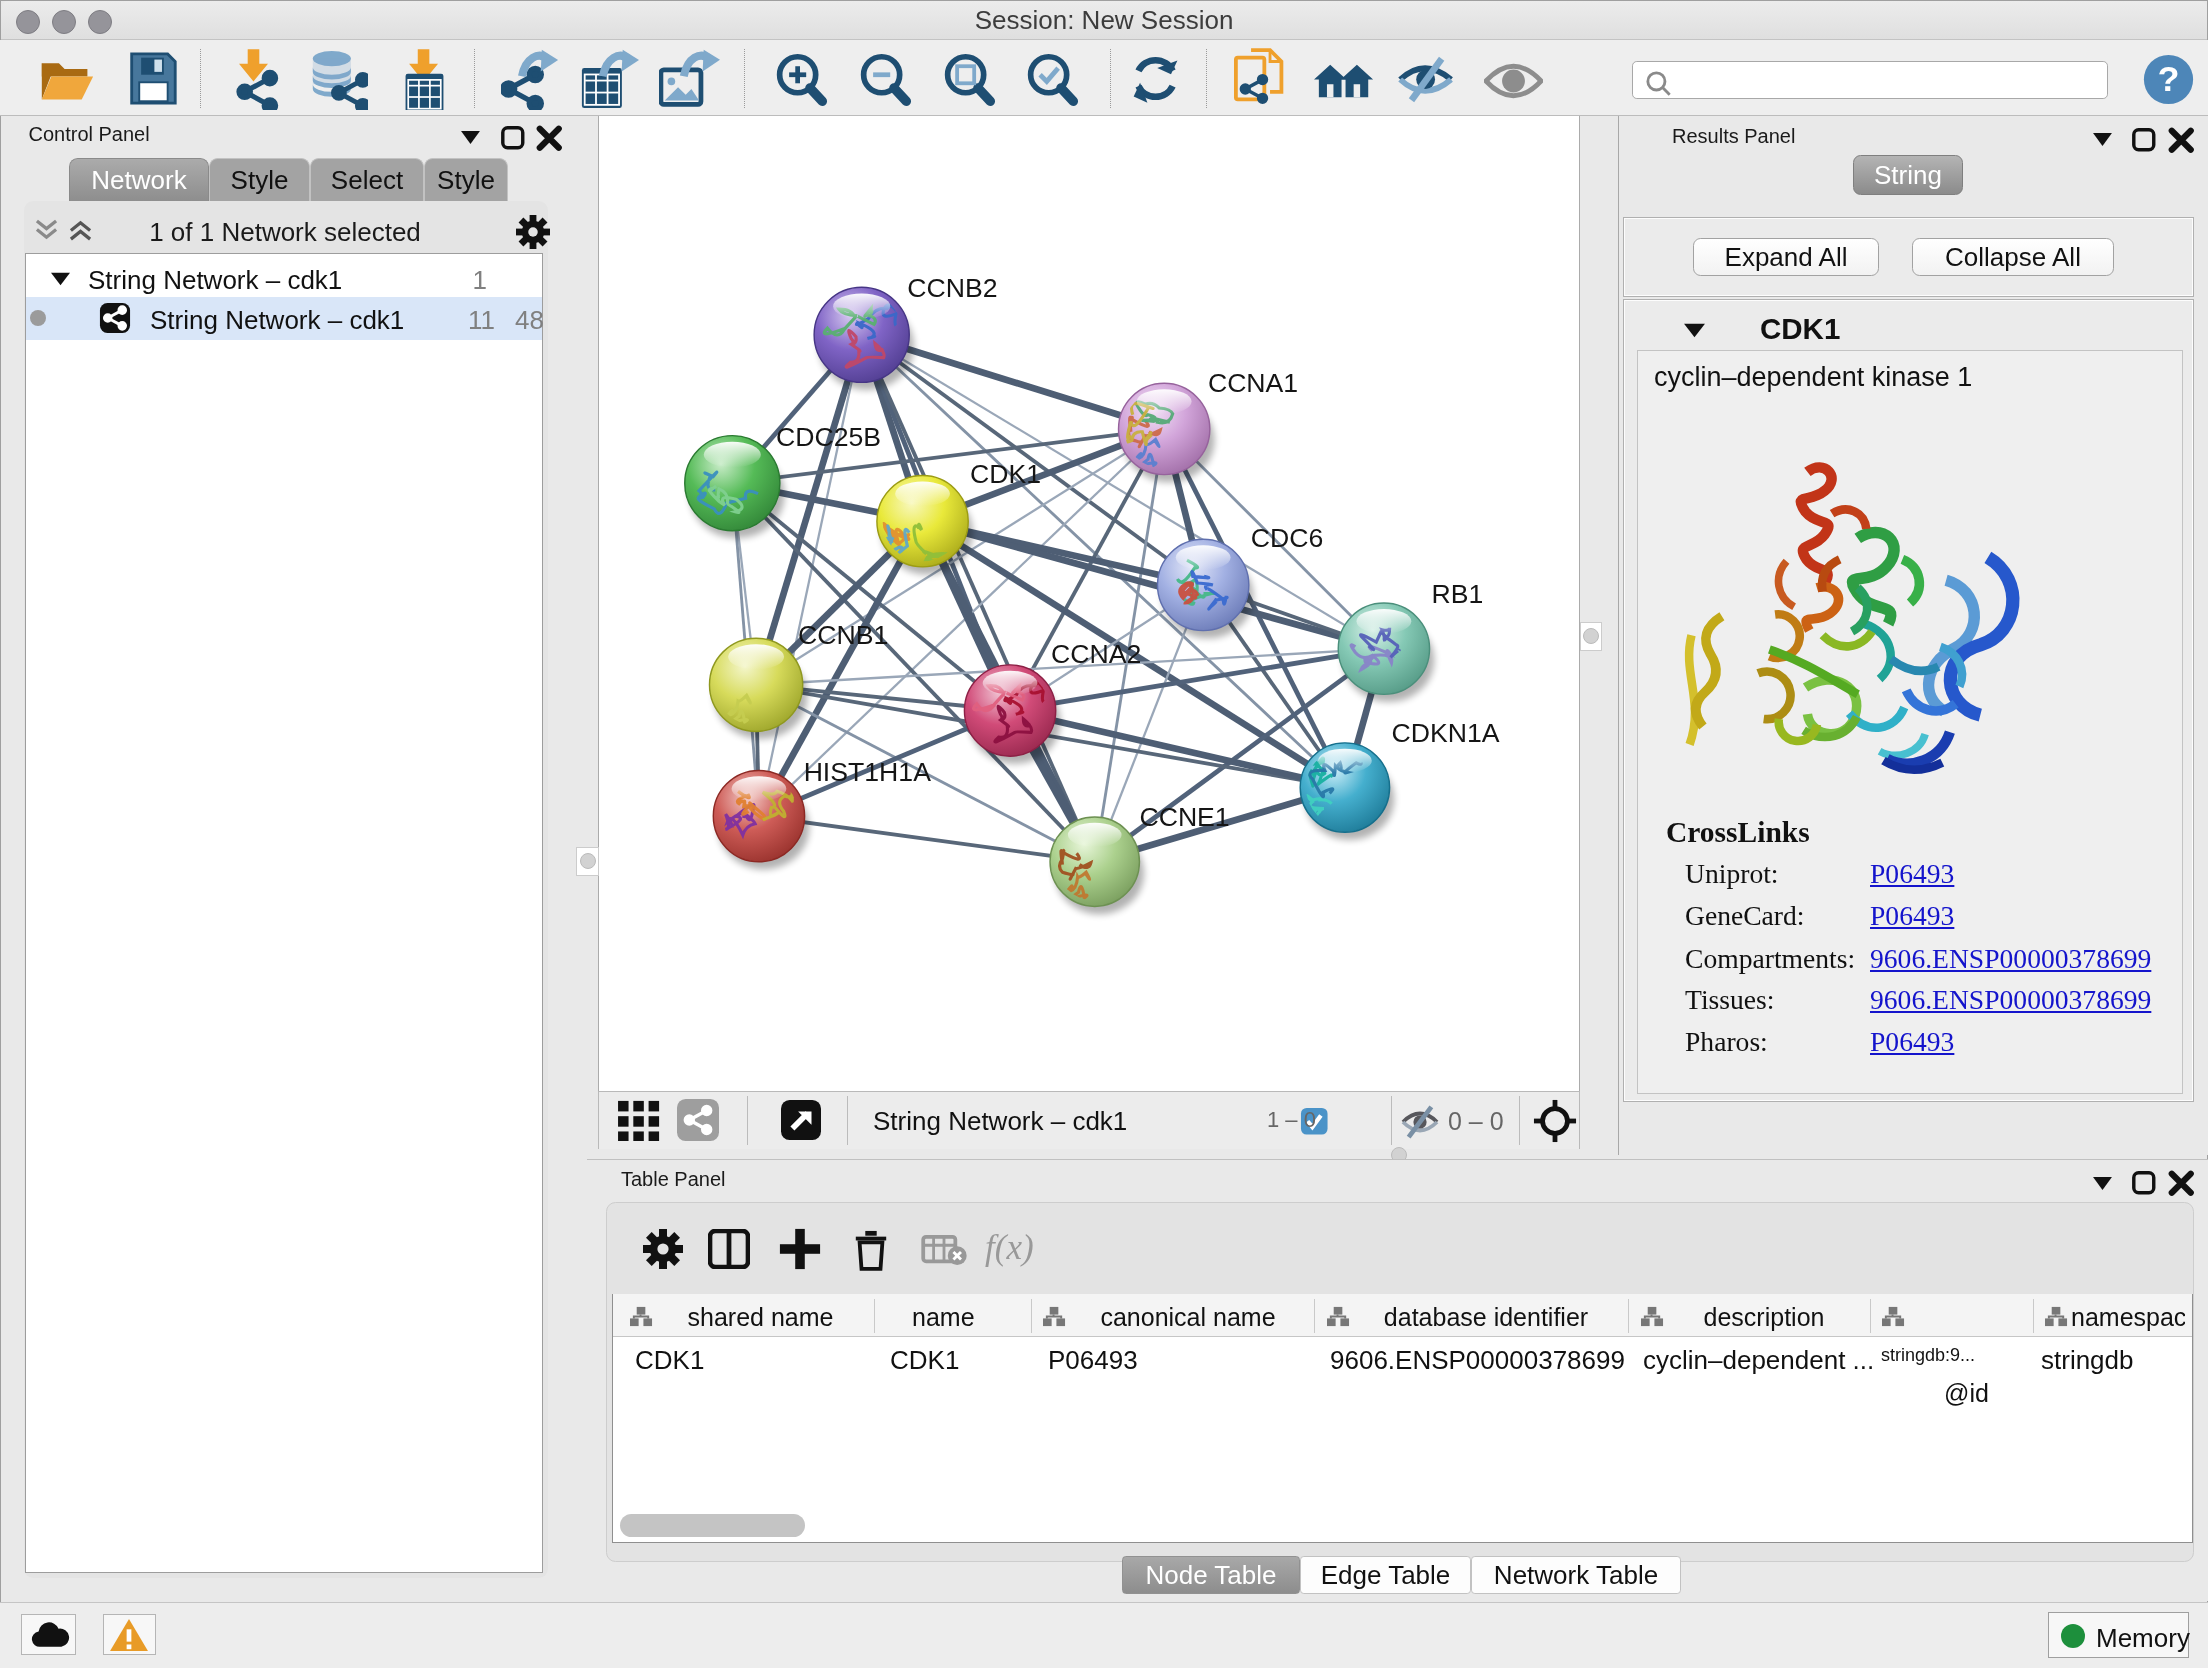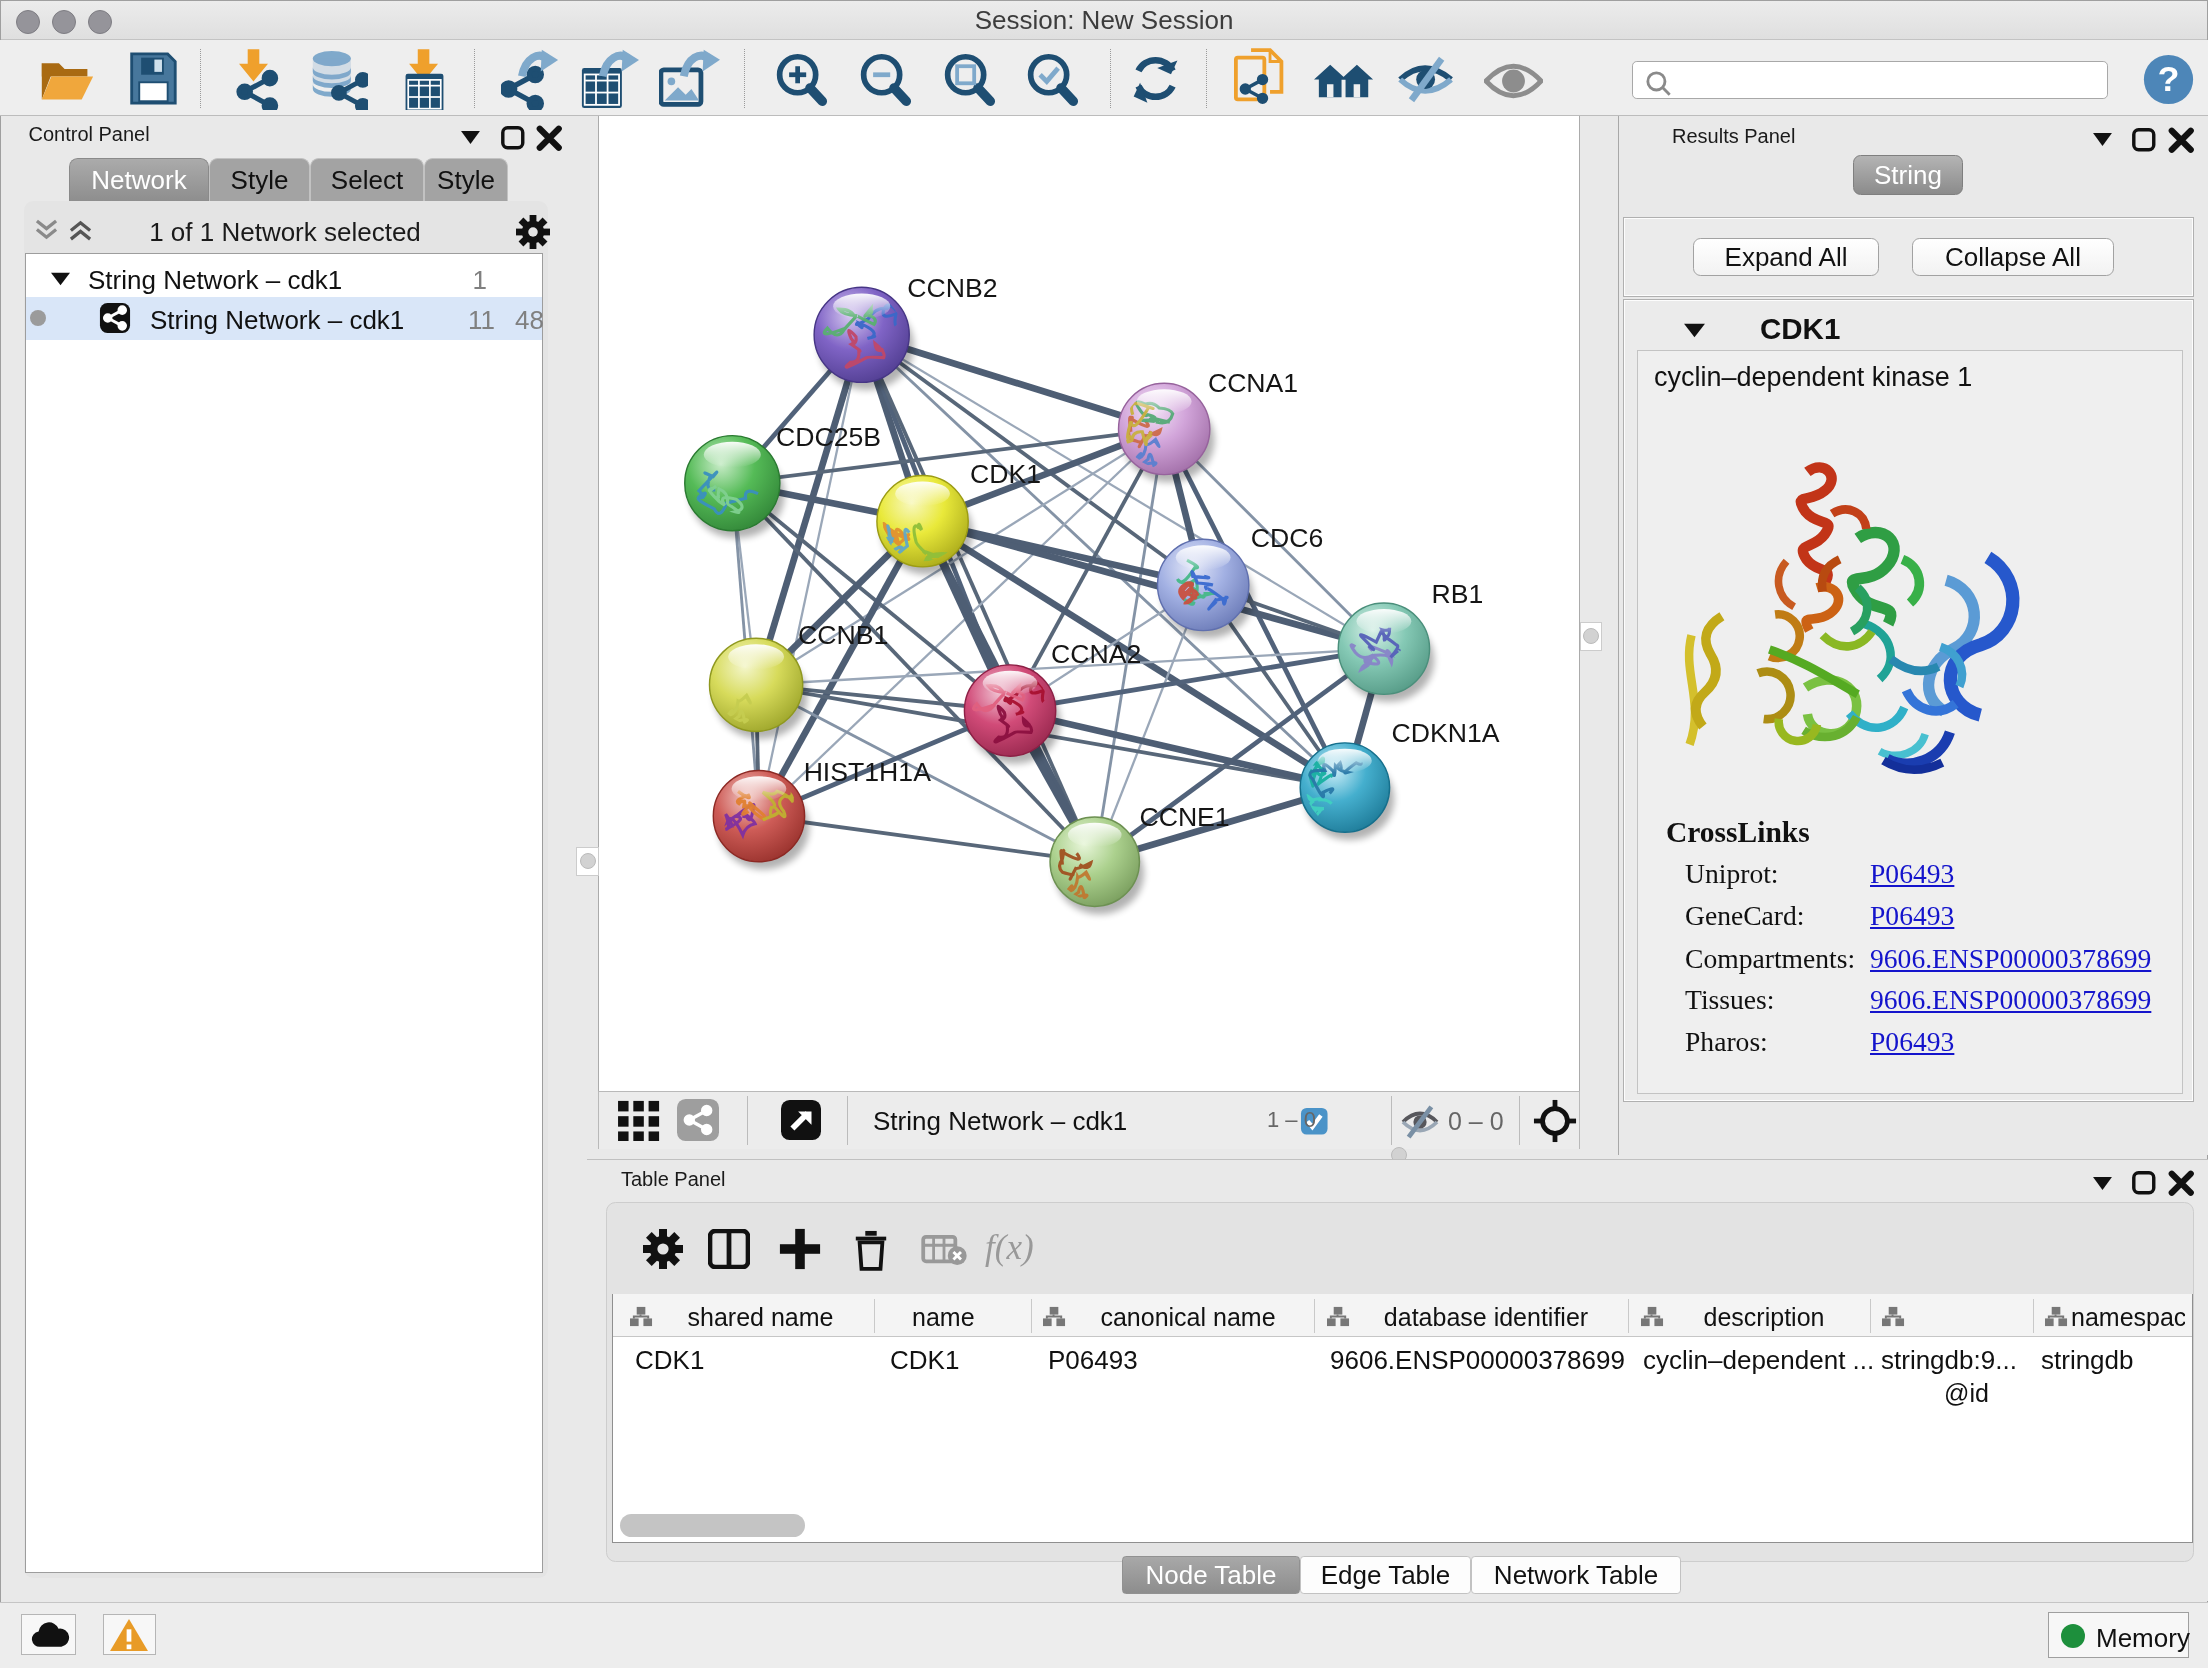--- a/index.html
+++ b/index.html
@@ -682,21 +682,21 @@
     <rect x="1" y="14" width="9" height="8" fill="#777"></rect>
     <rect x="15" y="14" width="9" height="8" fill="#777"></rect>
     <path d="M12 10 L12 12 M5 14 L5 12 L20 12 L20 14" stroke="#777" stroke-width="2" fill="none"></path>
   </svg>
 <div class="abs" style="left:2071px;top:1303px;width:114px;text-align:center;font-size:25px;white-space:nowrap;overflow:hidden">namespace</div>
 <div class="abs" style="left:635px;top:1345px;font-size:26px;white-space:nowrap">CDK1</div>
 <div class="abs" style="left:890px;top:1345px;font-size:26px;white-space:nowrap">CDK1</div>
 <div class="abs" style="left:1048px;top:1345px;font-size:26px;white-space:nowrap">P06493</div>
 <div class="abs" style="left:1330px;top:1345px;font-size:26px;white-space:nowrap">9606.ENSP00000378699</div>
 <div class="abs" style="left:1643px;top:1345px;font-size:26px;white-space:nowrap">cyclin–dependent ...</div>
-<div class="abs" style="left:1881px;top:1345px;font-size:26px;white-space:nowrap">stringdb:9...</div>
+<div class="abs" style="left:1881px;top:1345px;font-size:18px;white-space:nowrap">stringdb:9...</div>
 <div class="abs" style="left:2041px;top:1345px;font-size:26px;white-space:nowrap">stringdb</div>
 <div class="abs" style="left:620px;top:1514px;width:185px;height:23px;background:#c4c4c4;border-radius:11.4px"></div>
 <div class="abs" style="left:1122px;top:1556px;width:178px;height:38px;background:linear-gradient(#a8a8a8,#8d8d8d);border:1px solid #919191;color:#fff;text-align:center;font-size:26px;line-height:36px;border-radius:3.8px">Node Table</div>
 <div class="abs" style="left:1300px;top:1556px;width:171px;height:38px;background:#fdfdfd;border:1px solid #c2c2c2;text-align:center;font-size:26px;line-height:36px;border-radius:3.8px">Edge Table</div>
 <div class="abs" style="left:1471px;top:1556px;width:210px;height:38px;background:#fdfdfd;border:1px solid #c2c2c2;text-align:center;font-size:26px;line-height:36px;border-radius:3.8px">Network Table</div>
 <div class="abs" style="left:0;top:1602px;width:2208px;height:67px;background:#ededed;border-top:1px solid #c5c5c5"></div>
 <div class="abs" style="left:21px;top:1614px;width:55px;height:41px;background:#f7f7f7;border:1px solid #b5b5b5"></div>
 <svg class="ic" style="left:28.5px;top:1622px" width="42" height="28.5" viewBox="0 0 44 30">
     <path d="M12 26 a8 8 0 0 1 -2 -16 a11 11 0 0 1 21 -3 a8 8 0 0 1 3 19 Z" fill="#111"></path>
   </svg>

